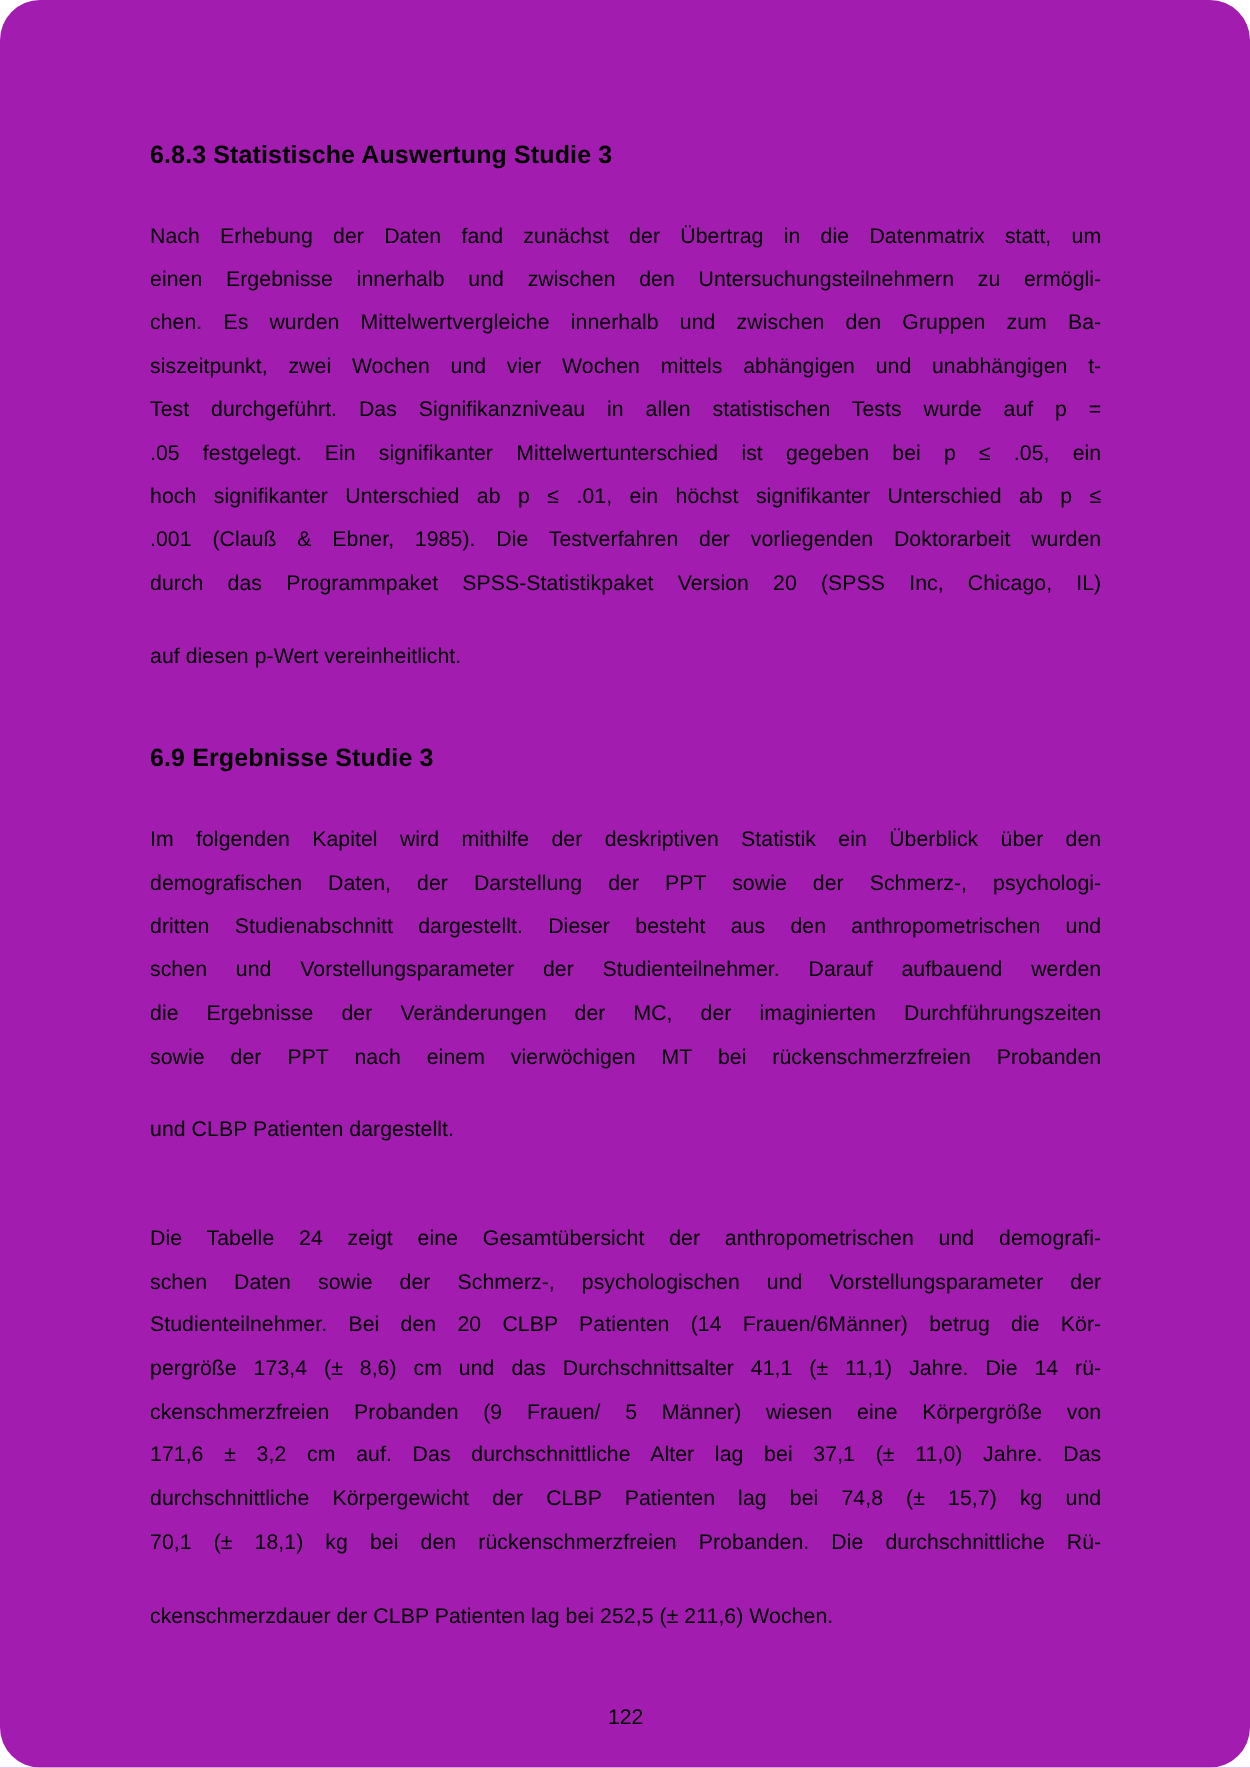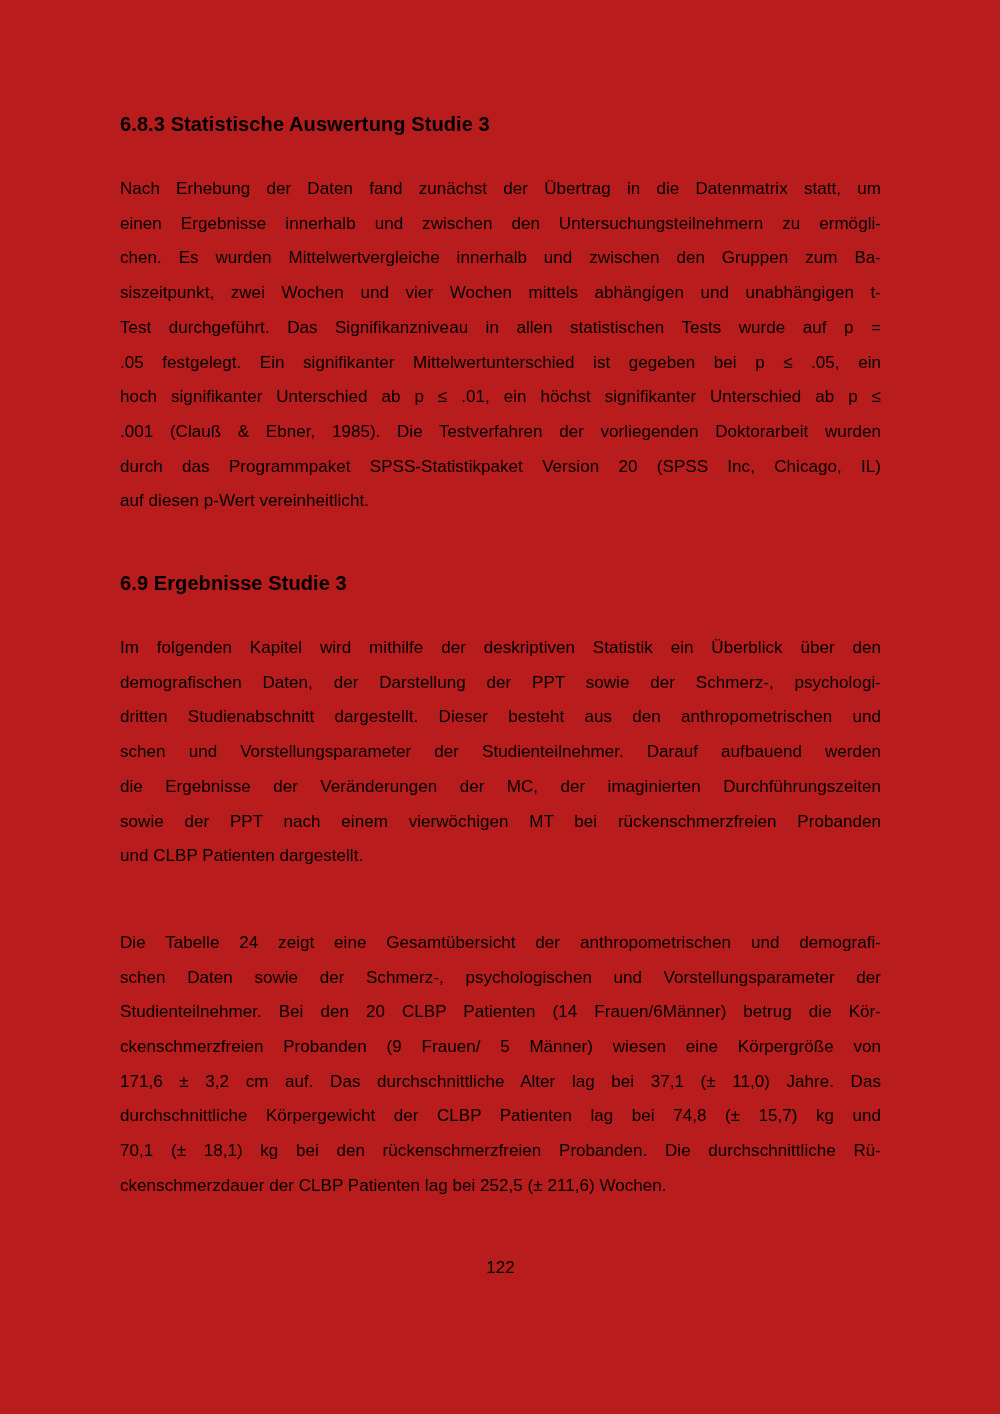--- a/index.html
+++ b/index.html
@@ -12,21 +12,22 @@
     height: 1414px;
     font-family: "Liberation Sans", "DejaVu Sans", sans-serif;
     color: #000000;
     overflow: hidden;
   }
   .page {
     box-sizing: border-box;
     width: 1000px;
     height: 1414px;
     padding: 112px 119px 0 120px;
-    background: #b91c1c;
+    background: #a21caf;
+    border-radius: 32px;
   }
   .section {
     margin-bottom: 52px;
   }
   .heading {
     font-size: 20px;
     font-weight: bold;
     line-height: 24px;
     margin: 0 0 36px 0;
     letter-spacing: 0.1px;
@@ -35,20 +36,21 @@
     font-size: 17px;
   }
   .line {
     line-height: 34.7px;
     text-align: justify;
     text-align-last: justify;
     letter-spacing: 0.05px;
   }
   .line.last {
     text-align-last: left;
+    margin-top: 24px;
   }
   .page-number {
     margin-top: 8px;
     text-align: center;
     font-size: 17px;
     line-height: 24px;
   }
 </style>
 </head>
 <body>
@@ -82,20 +84,21 @@
         <div class="line">sowie der PPT nach einem vierwöchigen MT bei rückenschmerzfreien Probanden</div>
         <div class="line last">und CLBP Patienten dargestellt.</div>
       </div>
   </div>
 
   <div class="section">
     <div class="paragraph">
         <div class="line">Die Tabelle 24 zeigt eine Gesamtübersicht der anthropometrischen und demografi-</div>
         <div class="line">schen Daten sowie der Schmerz-, psychologischen und Vorstellungsparameter der</div>
         <div class="line">Studienteilnehmer. Bei den 20 CLBP Patienten (14 Frauen/6Männer) betrug die Kör-</div>
+        <div class="line">pergröße 173,4 (± 8,6) cm und das Durchschnittsalter 41,1 (± 11,1) Jahre. Die 14 rü-</div>
         <div class="line">ckenschmerzfreien Probanden (9 Frauen/ 5 Männer) wiesen eine Körpergröße von</div>
         <div class="line">171,6 ± 3,2 cm auf. Das durchschnittliche Alter lag bei 37,1 (± 11,0) Jahre. Das</div>
         <div class="line">durchschnittliche Körpergewicht der CLBP Patienten lag bei 74,8 (± 15,7) kg und</div>
         <div class="line">70,1 (± 18,1) kg bei den rückenschmerzfreien Probanden. Die durchschnittliche Rü-</div>
         <div class="line last">ckenschmerzdauer der CLBP Patienten lag bei 252,5 (± 211,6) Wochen.</div>
       </div>
   </div>
 
   <div class="page-number">122</div>
 

